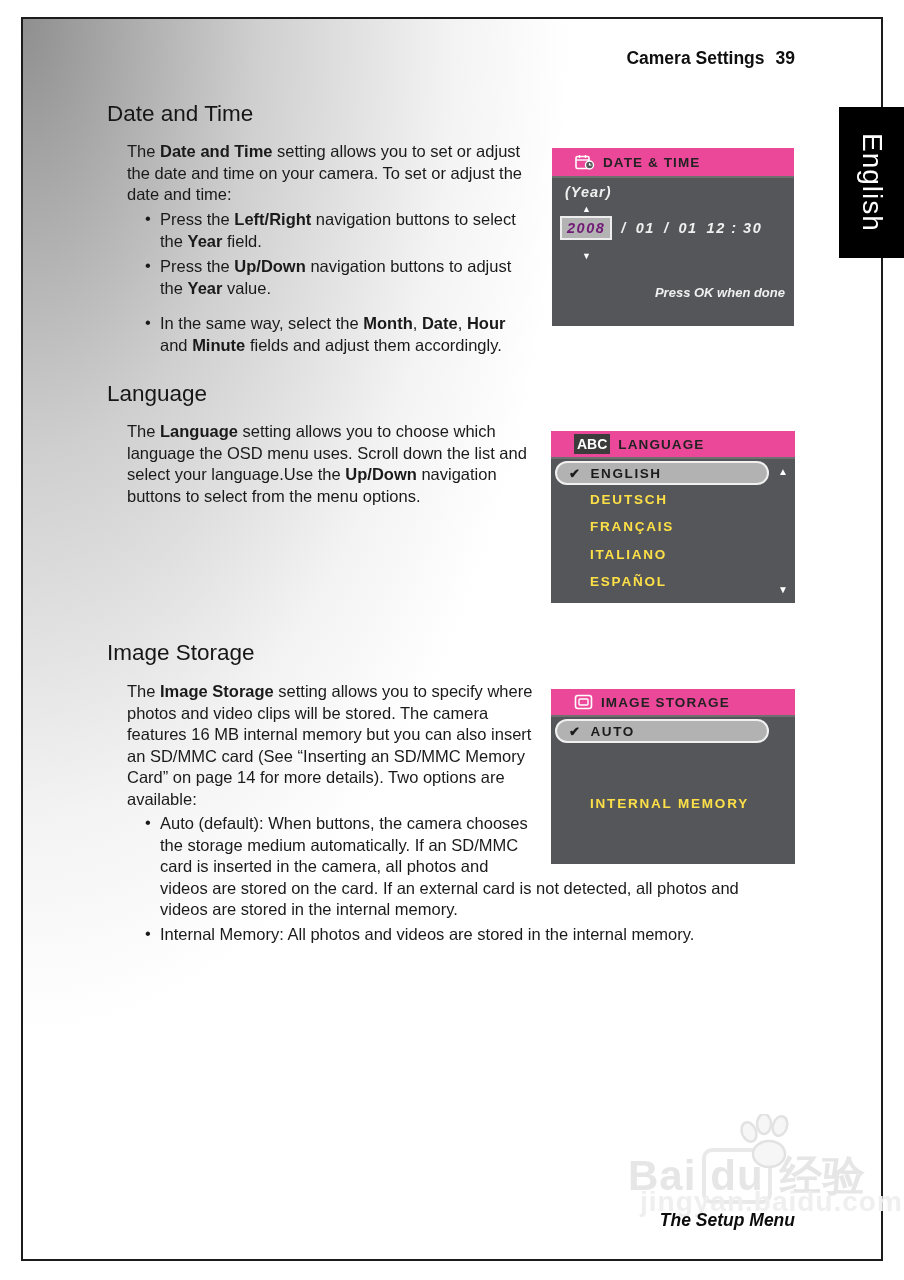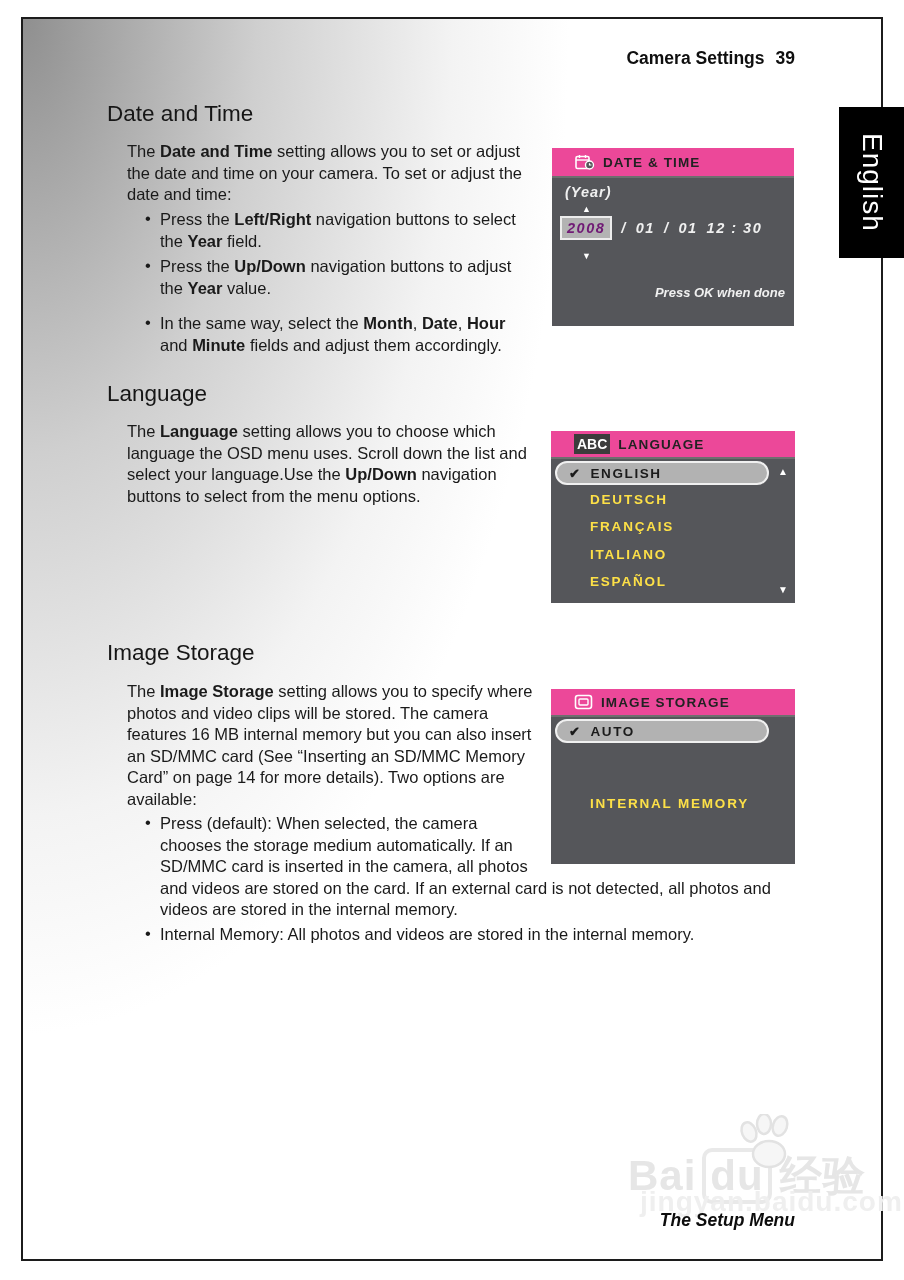--- a/index.html
+++ b/index.html
@@ -174,21 +174,21 @@
     <div class="opt" id="lang-opt4">ESPAÑOL</div>
     <span class="scroll scroll-up"></span>
     <span class="scroll scroll-down"></span>
   </div>
 </div>
 
 <div class="h1" id="h1-is">Image Storage</div>
 <div class="para" id="p-is"><span>The </span><b>Image Storage</b><span> setting allows you to specify where photos and video clips will be stored. The camera features 16 MB internal memory but you can also insert an SD/MMC card (See “Inserting an SD/MMC Memory Card” on page 14 for more details). Two options are available:</span></div>
 <div class="bullet" id="b-is1">
   <span class="wrap-spacer"></span>
-  <span><span>Press (default): When selected, the camera chooses the storage medium automatically. If an SD/MMC card is inserted in the camera, all photos and videos are stored on the card. If an external card is not detected, all photos and videos are stored in the internal memory.</span></span>
+  <span><span>Auto (default): When buttons, the camera chooses the storage medium automatically. If an SD/MMC card is inserted in the camera, all photos and videos are stored on the card. If an external card is not detected, all photos and videos are stored in the internal memory.</span></span>
 </div>
 <div class="bullet" id="b-is2">
   <span><span>Internal Memory: All photos and videos are stored in the internal memory.</span></span>
 </div>
 
 <div class="screen" id="scr-is">
   <div class="scr-header">
     <svg width="19" height="16" viewBox="0 0 19 16">
       <rect x="1.5" y="1.5" width="16" height="13" rx="2.5" fill="none" stroke="#ffffff" stroke-width="1.6"></rect>
       <rect x="5" y="5" width="9" height="6" rx="1" fill="none" stroke="#ffffff" stroke-width="1.4"></rect>

